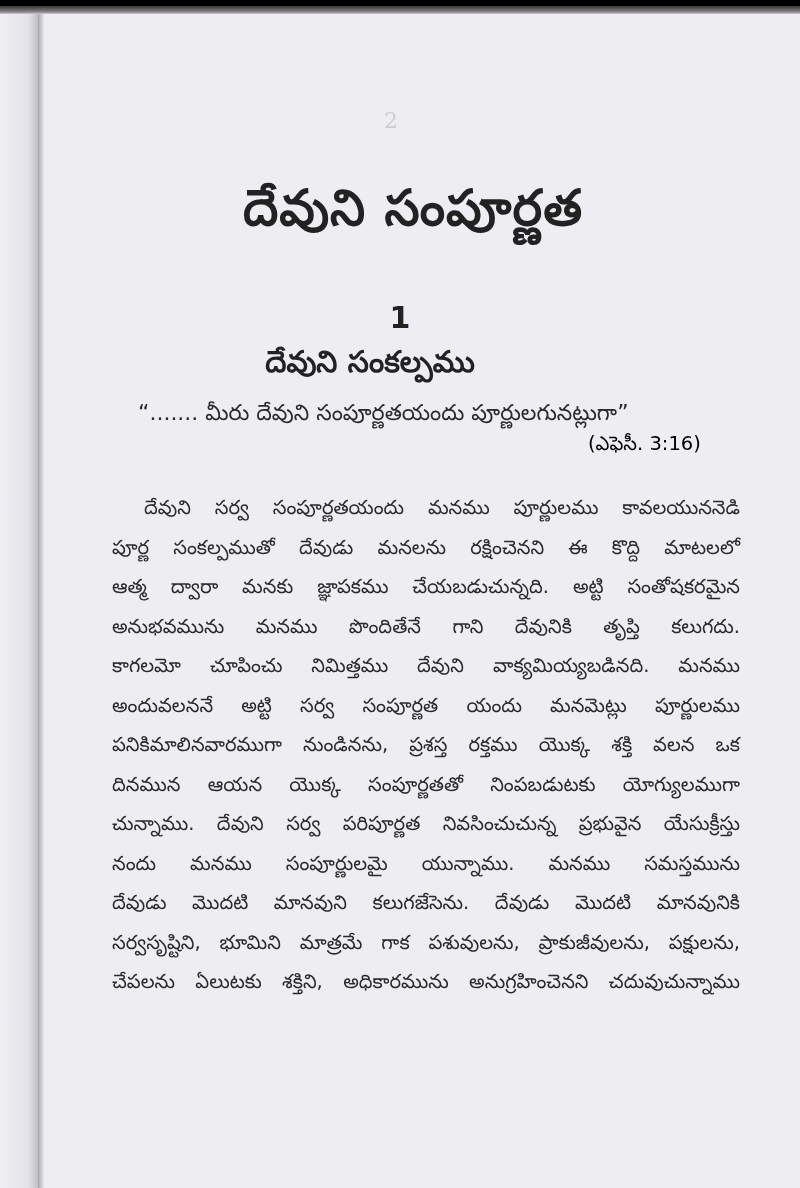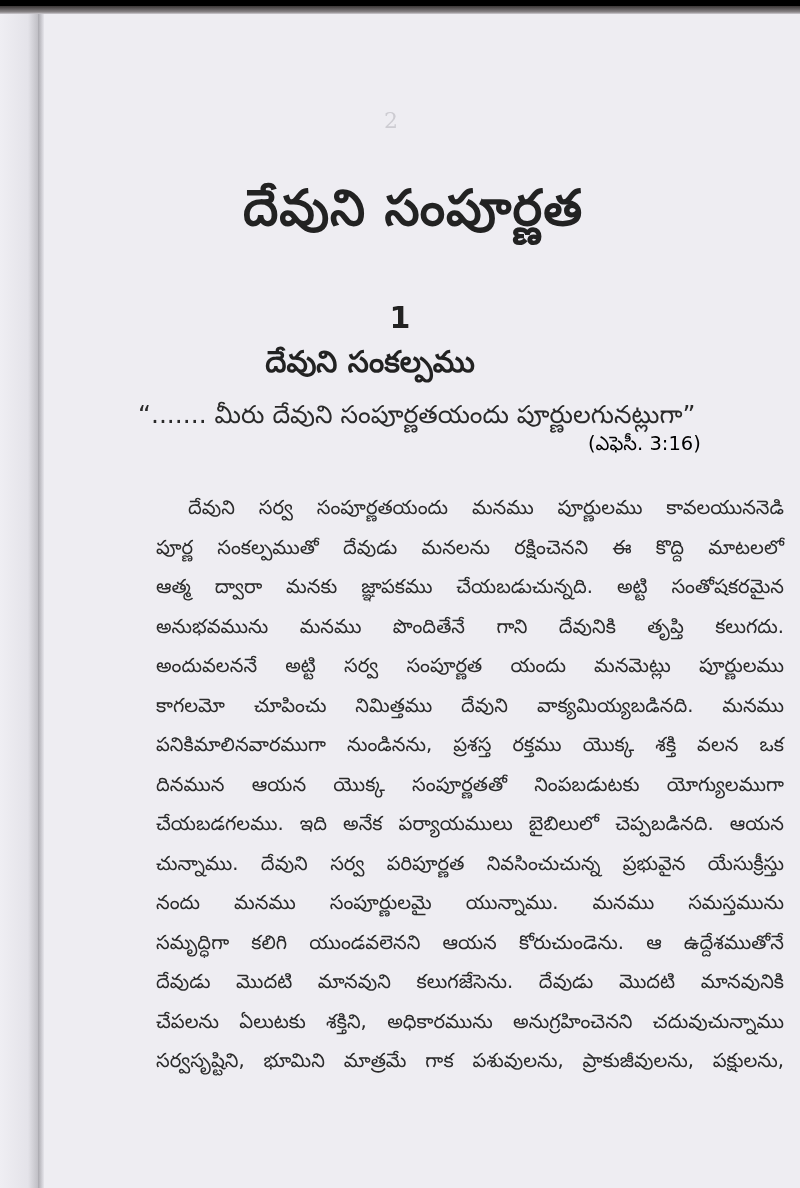--- a/index.html
+++ b/index.html
@@ -36,28 +36,28 @@
     }
     .chapter-num {
       position: absolute; left: 0; width: 800px; top: 300px;
       text-align: center; font-size: 30px; font-weight: bold; color: #222;
     }
     .chapter-title {
       position: absolute; left: 0; width: 740px; top: 344px;
       text-align: center; font-size: 30px; font-weight: bold; color: #222;
     }
     .epigraph {
-      position: absolute; left: 138px; top: 400px; font-size: 25px; color: #2a2a2a;
+      position: absolute; left: 138px; top: 400px; font-size: 22px; color: #2a2a2a;
     }
     .reference {
       position: absolute; left: 588px; top: 432px;
       font-size: 19.5px; color: #000000;
     }
     .body {
-      position: absolute; left: 112px; top: 488px; width: 628px; margin-left: 44px;
+      position: absolute; left: 112px; top: 488px; width: 628px;
     }
     .line {
       height: 39.5px; font-size: 19.5px; color: #2a2a2a; white-space: nowrap;
       text-align: justify; text-align-last: justify; line-height: 39.5px;
     }
     .line.first { padding-left: 32px; }
     .line.last { text-align-last: justify; }
   </style>
 </head>
 <body>
@@ -74,24 +74,22 @@
 <h2 class="chapter-title" style="margin:0">దేవుని సంకల్పము</h2>
 
 <div class="epigraph">“....... మీరు దేవుని సంపూర్ణతయందు పూర్ణులగునట్లుగా”</div>
 <div class="reference">(ఎఫెసీ.  3:16)</div>
 
 <div class="body">
   <div class="line first">దేవుని సర్వ సంపూర్ణతయందు మనము పూర్ణులము కావలయుననెడి</div>
   <div class="line">పూర్ణ సంకల్పముతో దేవుడు మనలను రక్షించెనని ఈ కొద్ది మాటలలో</div>
   <div class="line">ఆత్మ ద్వారా మనకు జ్ఞాపకము చేయబడుచున్నది. అట్టి సంతోషకరమైన</div>
   <div class="line">అనుభవమును మనము పొందితేనే గాని దేవునికి తృప్తి కలుగదు.</div>
+  <div class="line">కాగలమో చూపించు నిమిత్తము దేవుని వాక్యమియ్యబడినది. మనము</div>
   <div class="line">అందువలననే అట్టి సర్వ సంపూర్ణత యందు మనమెట్లు పూర్ణులము</div>
-  <div class="line">కాగలమో చూపించు నిమిత్తము దేవుని వాక్యమియ్యబడినది. మనము</div>
   <div class="line">పనికిమాలినవారముగా నుండినను, ప్రశస్త రక్తము యొక్క శక్తి వలన ఒక</div>
   <div class="line">దినమున ఆయన యొక్క సంపూర్ణతతో నింపబడుటకు యోగ్యులముగా</div>
-  <div class="line">చేయబడగలము. ఇది అనేక పర్యాయములు బైబిలులో చెప్పబడినది. ఆయన</div>
   <div class="line">చున్నాము. దేవుని సర్వ పరిపూర్ణత నివసించుచున్న ప్రభువైన యేసుక్రీస్తు</div>
   <div class="line">నందు మనము సంపూర్ణులమై యున్నాము. మనము సమస్తమును</div>
-  <div class="line">సమృద్ధిగా కలిగి యుండవలెనని ఆయన కోరుచుండెను. ఆ ఉద్దేశముతోనే</div>
   <div class="line">దేవుడు మొదటి మానవుని కలుగజేసెను. దేవుడు మొదటి మానవునికి</div>
+  <div class="line">సర్వసృష్టిని, భూమిని మాత్రమే గాక పశువులను, ప్రాకుజీవులను, పక్షులను,</div>
   <div class="line last">చేపలను ఏలుటకు శక్తిని, అధికారమును అనుగ్రహించెనని చదువుచున్నాము</div>
-  <div class="line">సర్వసృష్టిని, భూమిని మాత్రమే గాక పశువులను, ప్రాకుజీవులను, పక్షులను,</div>
 </div>
 
 </body></html>

